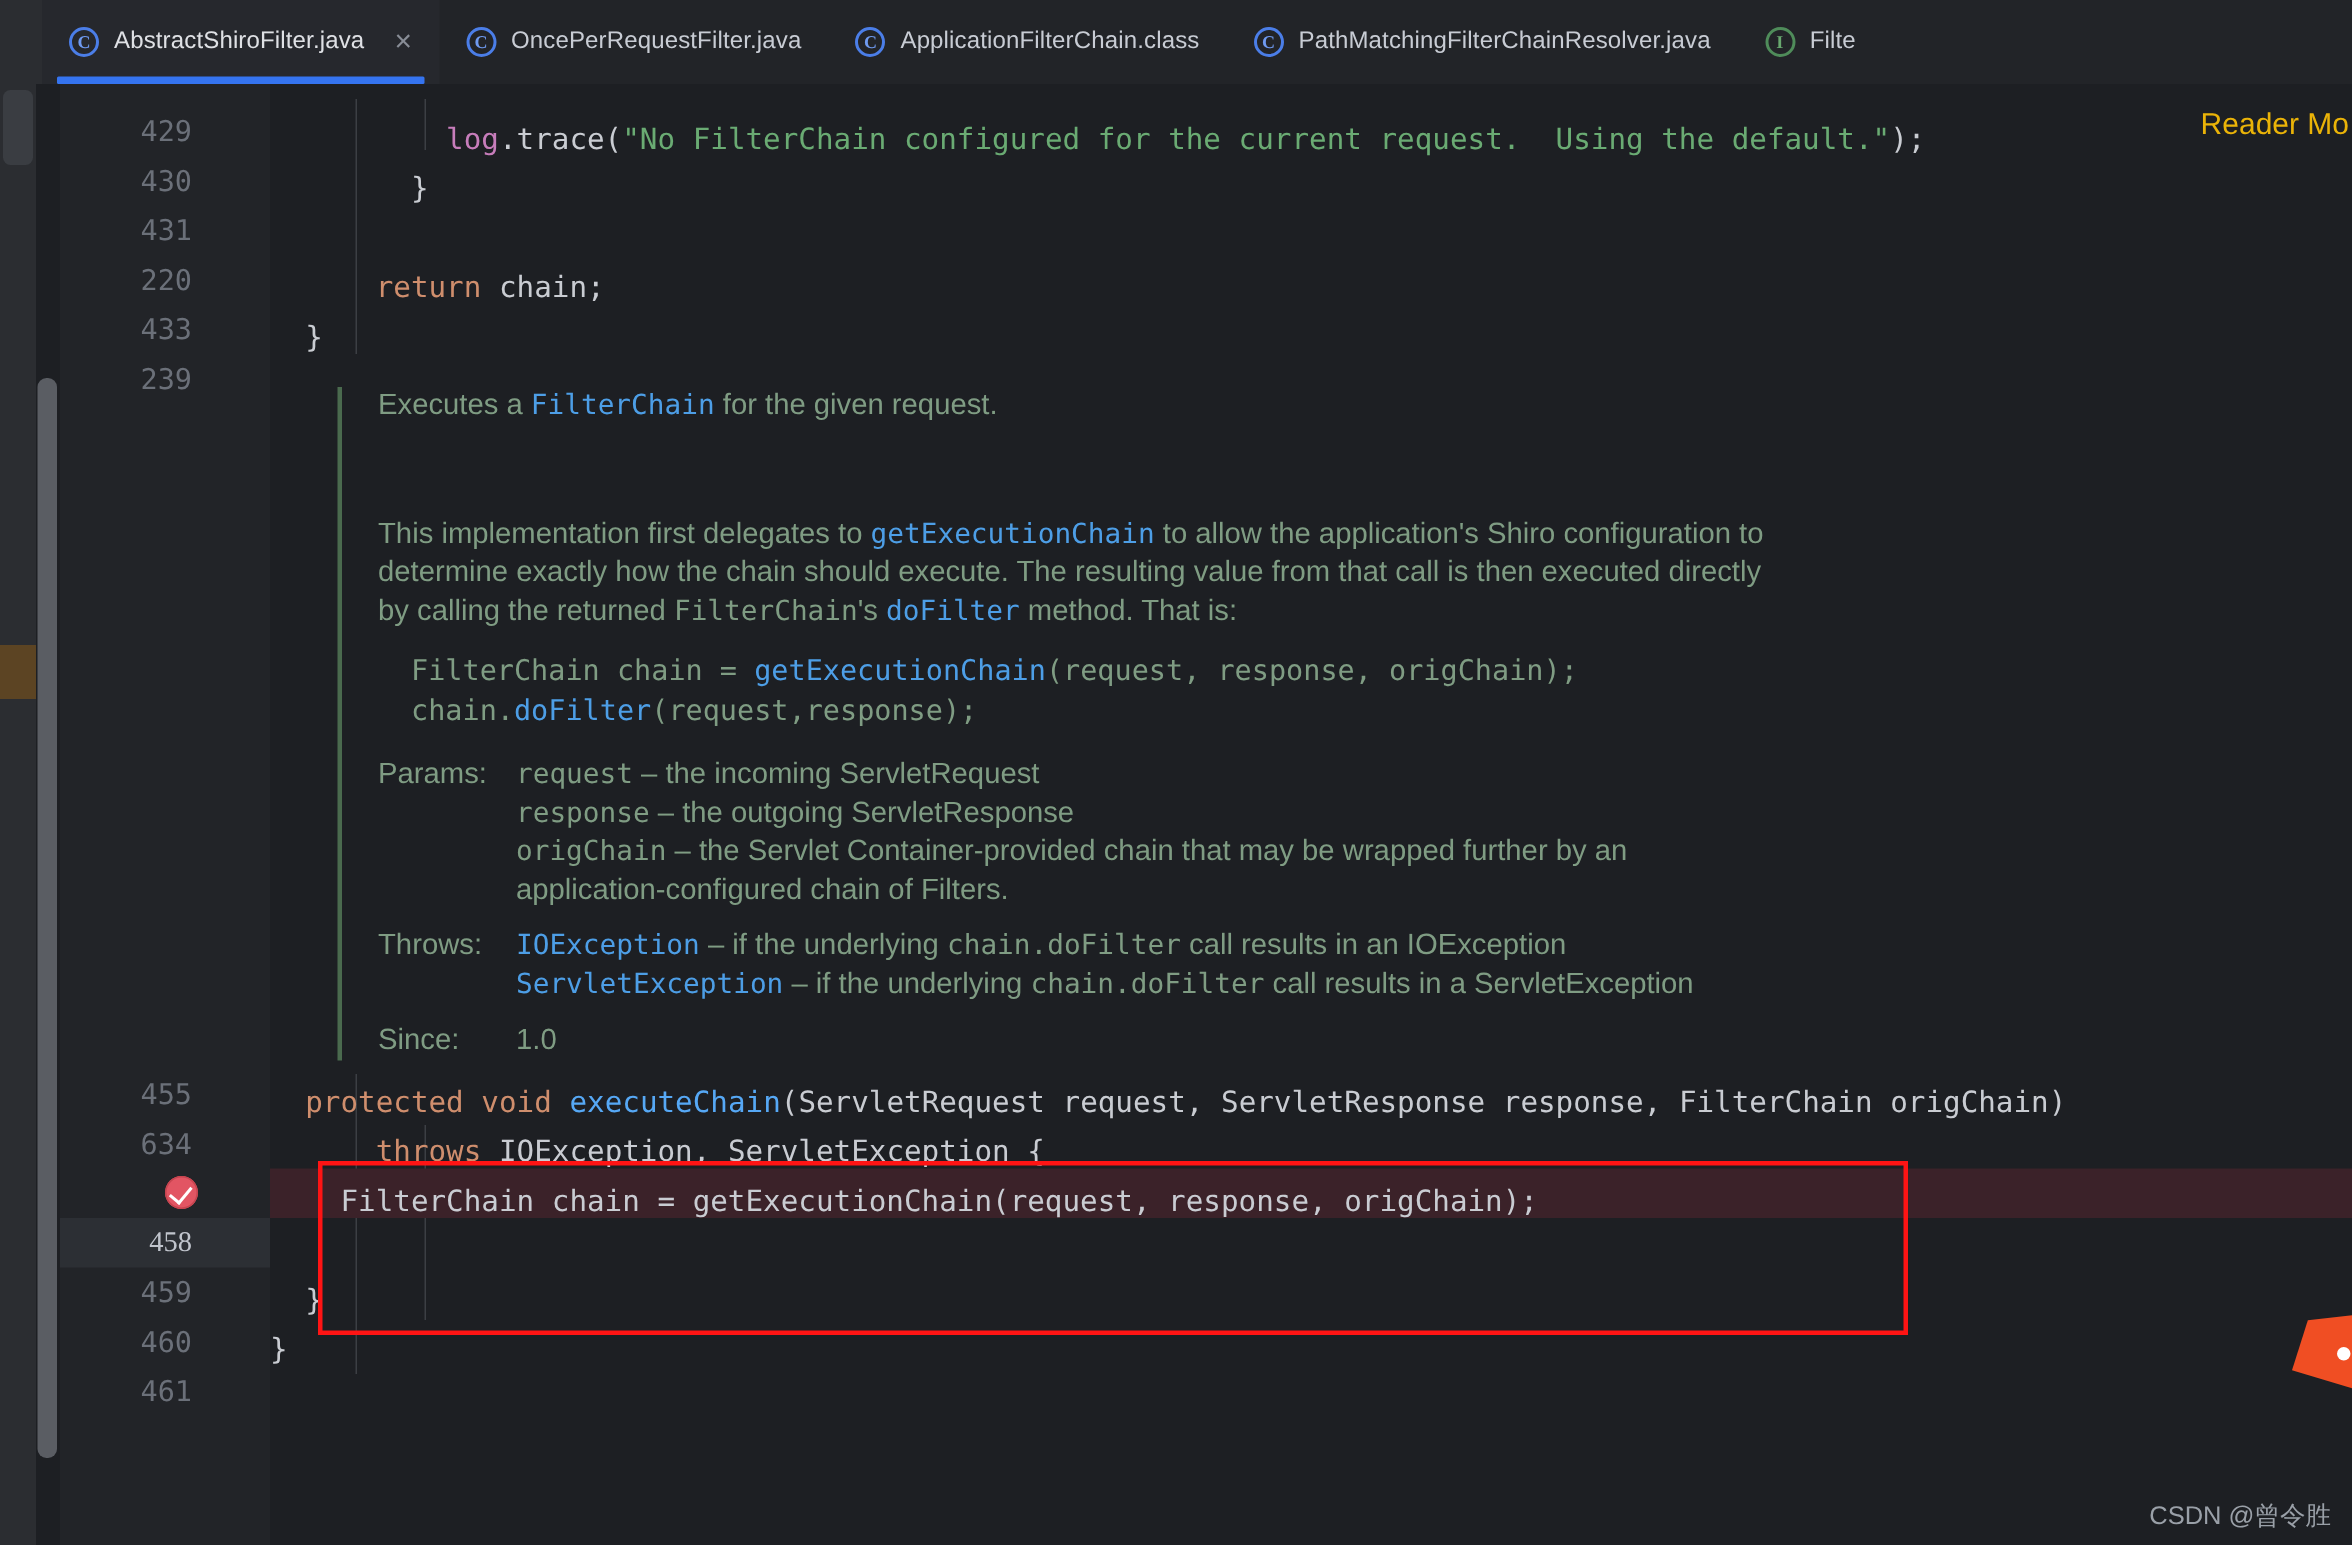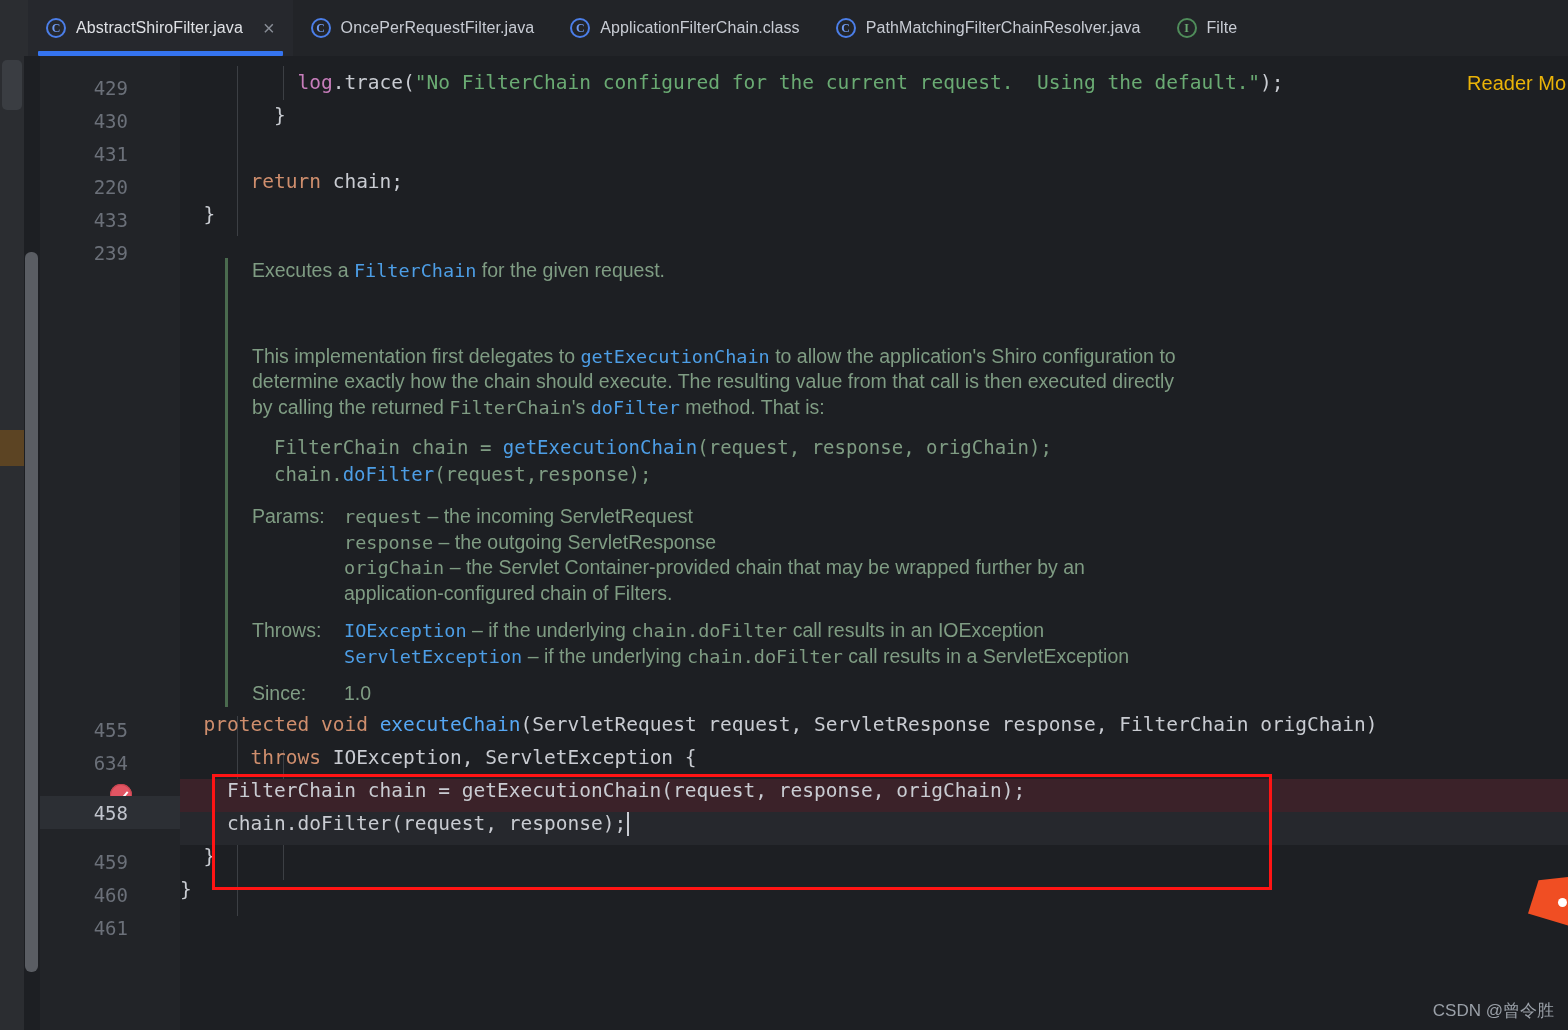--- a/index.html
+++ b/index.html
@@ -96,21 +96,21 @@
     transform: rotate(40deg);
   }
 
   
   .editor {
     position: absolute; left: 180px; top: 56px; width: 1388px; height: 974px;
     background: #1d1f23; overflow: hidden;
   }
   .code-line {
     position: absolute; left: 0; width: 1388px; height: 33px;
-    display: flex; align-items: flex-start;
+    display: flex; align-items: flex-end;
     font-family: "DejaVu Sans Mono", monospace;
     font-size: 19.5px; color: #c9ccd2; white-space: pre;
   }
   .code-line.hl-exec { background: #3b2229; }
   .code-line.hl-current { background: #26282d; }
 
   .ind { display: inline-block; }
   .kw  { color: #cf8e6d; }
   .mth { color: #56a8f5; }
   .str { color: #6aab73; }
@@ -226,21 +226,21 @@
     <div class="gutter-line" style="top:15px;">429</div>
     <div class="gutter-line" style="top:48px;">430</div>
     <div class="gutter-line" style="top:81px;">431</div>
     <div class="gutter-line" style="top:114px;">220</div>
     <div class="gutter-line" style="top:147px;">433</div>
     <div class="gutter-line" style="top:180px;">239</div>
 
     <div class="gutter-line" style="top:657px;">455</div>
     <div class="gutter-line" style="top:690px;">634</div>
     <div class="breakpoint" style="left:70px; top:728px;"></div>
-    <div class="gutter-line current" style="top:740px;">458</div>
+    <div class="gutter-line current" style="top:756px;font-family:Liberation Serif, serif;">458</div>
     <div class="gutter-line" style="top:789px;">459</div>
     <div class="gutter-line" style="top:822px;">460</div>
     <div class="gutter-line" style="top:855px;">461</div>
   </div>
 
   <div class="editor">
 
     <div class="iguide" style="left:57px; top:10px; height:170px;"></div>
     <div class="iguide" style="left:103px; top:10px; height:34px;"></div>
     <div class="iguide" style="left:57px; top:660px; height:200px;"></div>
@@ -316,23 +316,20 @@
     </div>
 
     <div class="code-line" style="top:690px;">
       <span class="ind">      </span><span class="kw">throws</span><span class="txt"> IOException, ServletException {</span>
     </div>
 
     <div class="code-line hl-exec" style="top:723px;">
       <span class="ind">    </span><span class="txt">FilterChain chain = getExecutionChain(request, response, origChain);</span>
     </div>
 
-    <div class="code-line hl-current" style="top:756px;">
-      <span class="ind">    </span><span class="txt">chain.doFilter(request, response);</span><span style="display:inline-block;width:2px;height:24px;background:#c9ccd2;margin-left:1px;"></span>
-    </div>
 
     <div class="code-line" style="top:789px;">
       <span class="ind">  </span><span class="txt">}</span>
     </div>
 
     <div class="code-line" style="top:822px;">
       <span class="txt">}</span>
     </div>
 
   </div>

